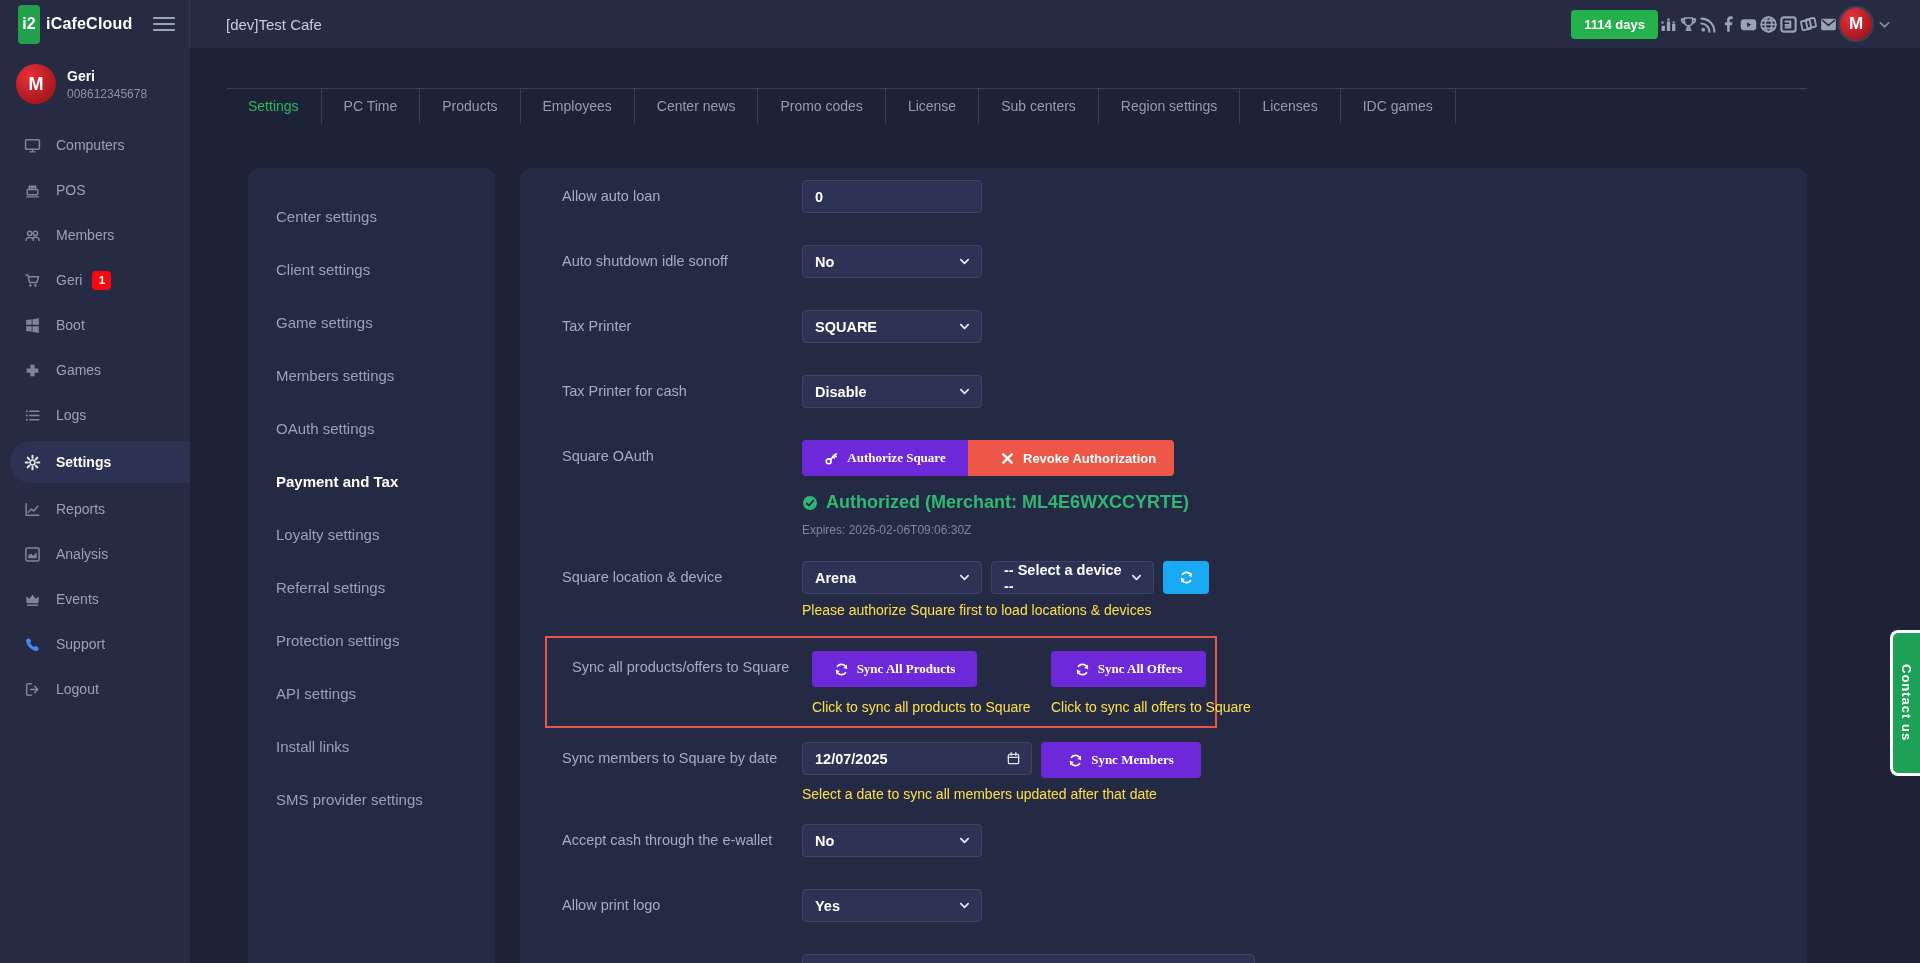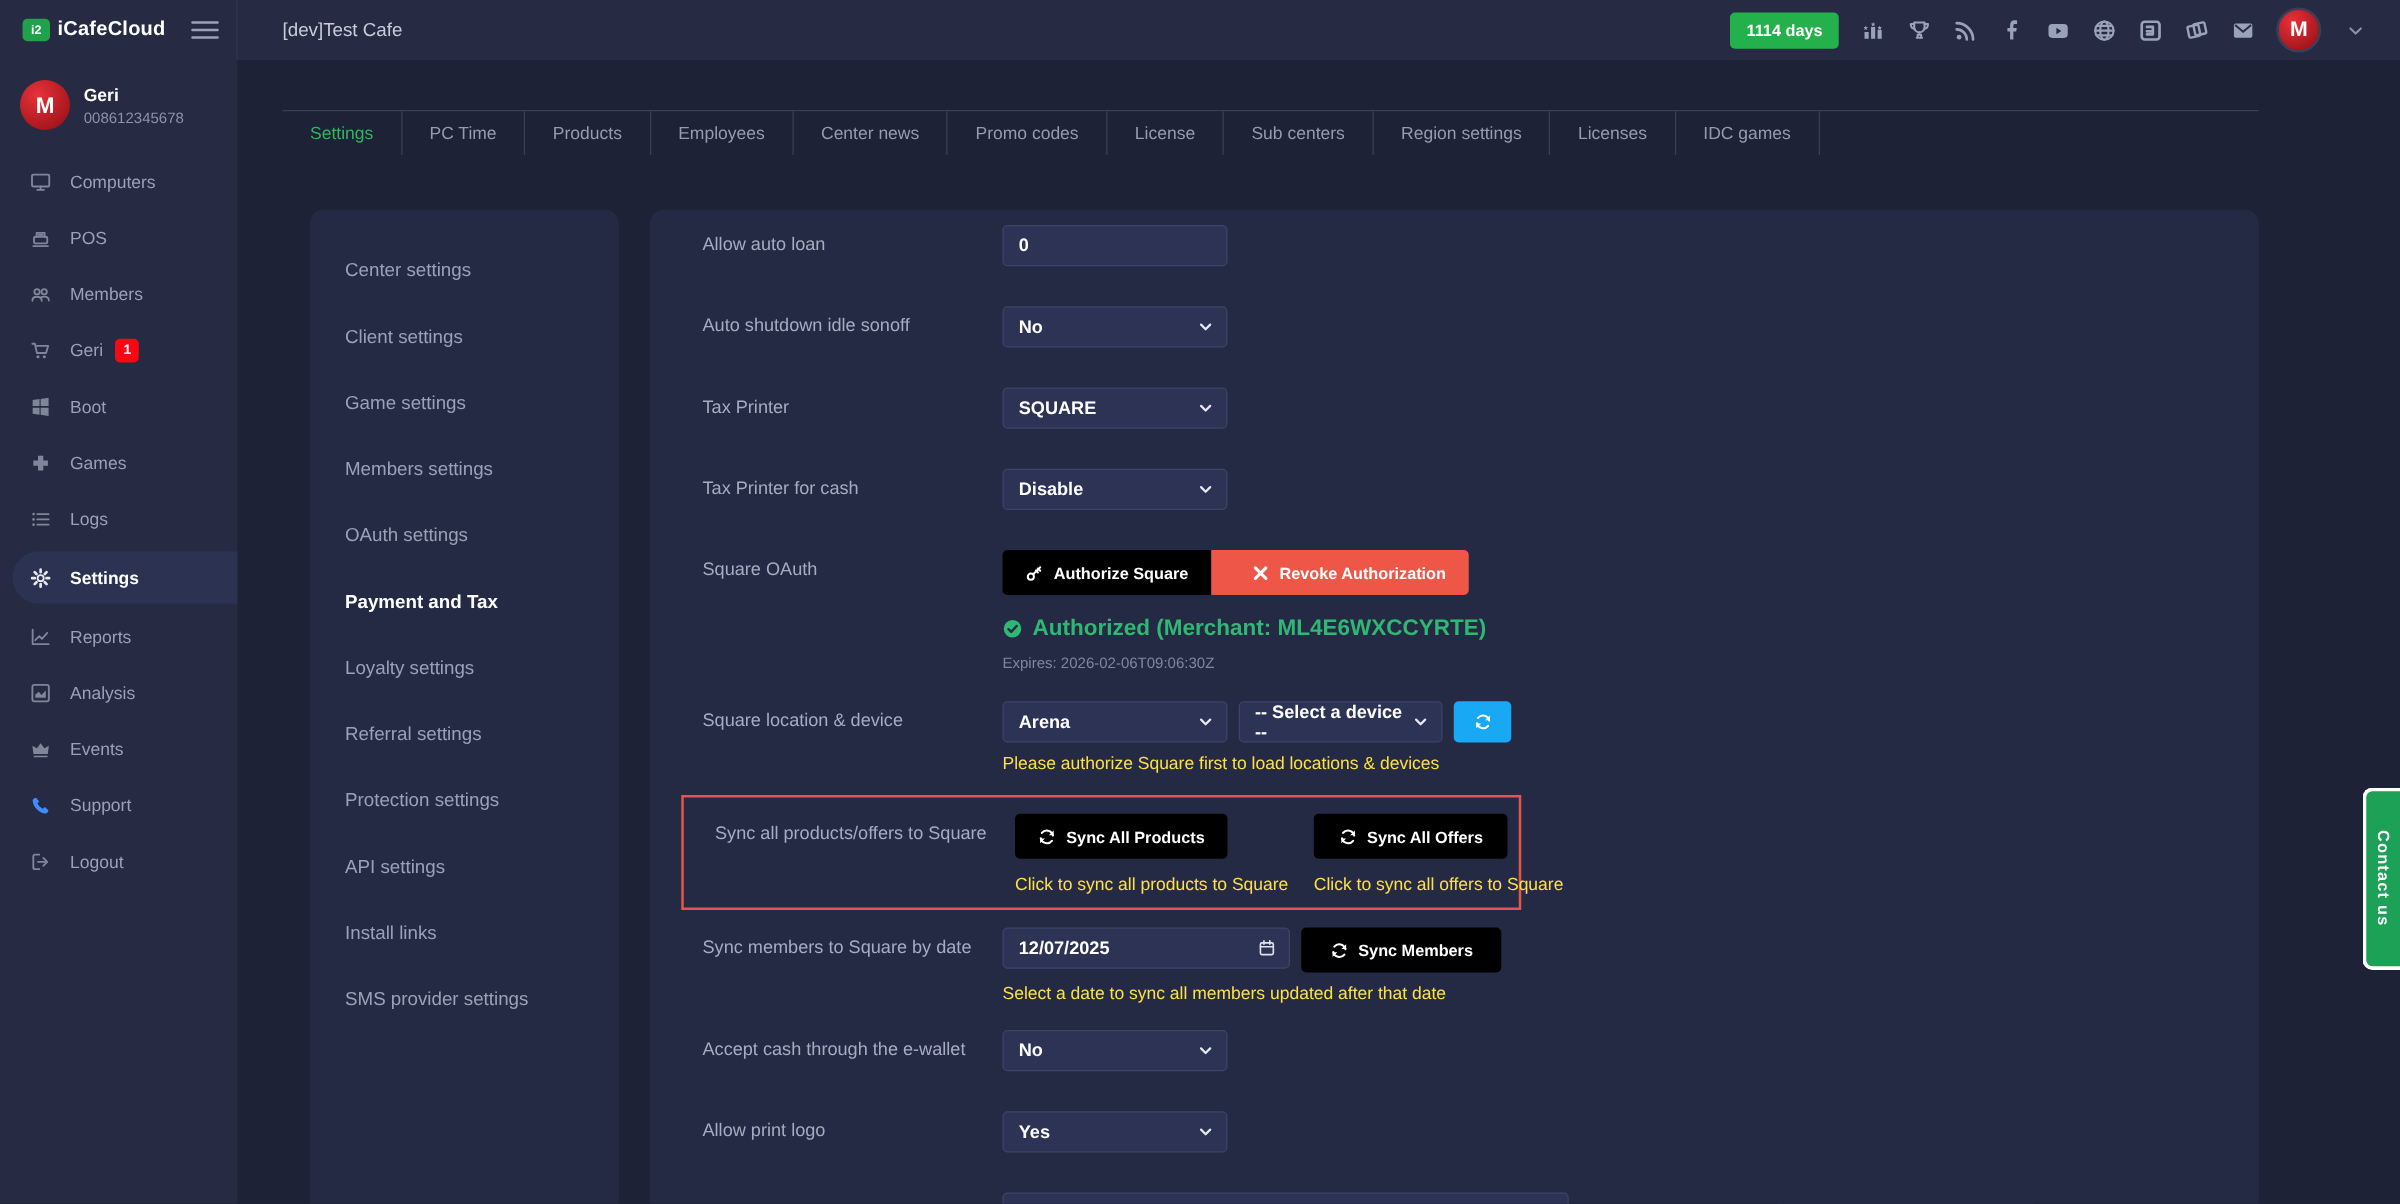--- a/index.html
+++ b/index.html
@@ -3,26 +3,26 @@
 <meta charset="utf-8">
 <style>
   * { margin:0; padding:0; box-sizing:border-box; }
   html,body { width:1920px; height:963px; overflow:hidden; }
   body { font-family:"Liberation Sans", sans-serif; background:#1d2236; color:#cfd3e0; }
   .app { position:relative; width:1920px; height:963px; }
 
   
   .topbar { position:absolute; top:0; left:0; right:0; height:48px; background:#262b43; display:flex; align-items:center; z-index:5; }
   .brand-zone { width:190px; height:48px; display:flex; align-items:center; padding:0 14px 0 18px; border-right:1px solid #323752; }
-  .logo-box { width:22px; height:18px; background:#21a14b; border-radius:4px; color:#fff; font-weight:bold; font-size:10px; display:flex; align-items:center; justify-content:center; }
+  .logo-box { width:22px; height:39px; background:#21a14b; border-radius:4px; color:#fff; font-weight:bold; font-size:16px; display:flex; align-items:center; justify-content:center; }
   .brand-name { color:#fff; font-weight:bold; font-size:16px; margin-left:6px; letter-spacing:.2px; }
   .hamburger { margin-left:auto; width:22px; cursor:pointer; }
   .hamburger span { display:block; height:2.5px; background:#9aa2b8; margin:3.5px 0; border-radius:2px; }
   .page-title { margin-left:36px; font-size:15px; color:#c9cdda; }
-  .topbar-right { margin-left:auto; display:flex; align-items:center; gap:17px; padding-right:26px; }
+  .topbar-right { margin-left:auto; display:flex; align-items:center; padding-right:26px; }
   .days-badge { background:#24b14b; color:#fff; font-size:13px; font-weight:bold; padding:7px 13px; border-radius:4px; }
   .tb-icon { width:20px; height:20px; color:#9aa2b8; display:inline-flex; align-items:center; justify-content:center; cursor:pointer; }
   .tb-icon svg { width:19px; height:19px; }
   .avatar { width:36px; height:36px; border-radius:50%; background:radial-gradient(circle at 35% 30%, #e8313a, #8f0d12); color:#fff; font-weight:bold; font-size:17px; display:flex; align-items:center; justify-content:center; border:2px solid #3a3f5a; cursor:pointer; }
   .avatar-chevron { color:#8b92a8; }
 
   
   .sidebar { position:absolute; top:48px; left:0; width:190px; bottom:0; background:#262b43; z-index:4; }
   .user-block { display:flex; align-items:center; padding:16px 10px 14px 16px; }
   .user-avatar { width:40px; height:40px; border-radius:50%; background:radial-gradient(circle at 35% 30%, #e8313a, #8f0d12); color:#fff; font-weight:bold; font-size:18px; display:flex; align-items:center; justify-content:center; flex:0 0 auto; }
@@ -55,21 +55,21 @@
   
   .form-panel { flex:1 1 auto; padding:12px 30px 30px 42px; min-height:775px; }
   .frow { display:flex; align-items:flex-start; margin-bottom:32px; }
   .flabel { width:240px; flex:0 0 auto; color:#a6acc0; font-size:14.5px; padding-top:8px; }
   .fctrl { display:flex; align-items:flex-start; }
   .tinput { width:180px; height:33px; background:#2d3355; border:1px solid #3d4468; border-radius:4px; color:#fff; font-weight:bold; font-size:14.5px; padding:0 12px; font-family:"Liberation Sans", sans-serif; outline:none; }
   .sel { width:180px; height:33px; background:#2d3355; border:1px solid #3d4468; border-radius:4px; color:#fff; font-weight:bold; font-size:14.5px; padding:0 10px 0 12px; display:flex; align-items:center; justify-content:space-between; cursor:pointer; }
   .sel svg { width:13px; height:13px; color:#e5e8f2; flex:0 0 auto; margin-left:8px; }
   .btn { height:36px; border:none; color:#fff; font-weight:bold; font-size:13px; display:inline-flex; align-items:center; justify-content:center; gap:8px; cursor:pointer; padding:0 18px; border-radius:4px; font-family:"Liberation Sans", sans-serif; }
   .btn svg { width:15px; height:15px; }
-  .btn-blue { background:#000000; }
+  .btn-blue { background:#6d28d9;font-family:Liberation Serif, serif; }
   .btn-red { background:#ee5647;padding-left:32px; }
   .btn-cyan { background:#18a8f4; width:46px; height:33px; padding:0; }
   .joined .btn-blue { border-radius:4px 0 0 4px; min-width:166px; }
   .joined .btn-red { border-radius:0 4px 4px 0; min-width:174px; }
   .status-line { display:flex; align-items:center; gap:8px; margin-top:16px; color:#2eb874; font-size:18px; font-weight:bold; }
   .status-line svg { width:16px; height:16px; flex:0 0 auto; }
   .expires { margin-top:10px; color:#80879c; font-size:12px; }
   .helper { color:#fde047; font-size:14px; margin-top:8px; }
   .redbox { border:2px solid #e4564a; margin:0 0 14px -17px; padding:13px 20px 11px 25px; display:flex; align-items:flex-start; width:672px; }
   .redbox .flabel { padding-top:8px; }

